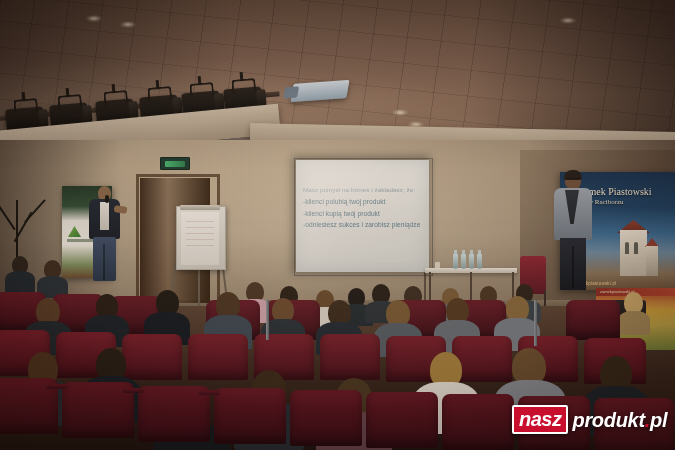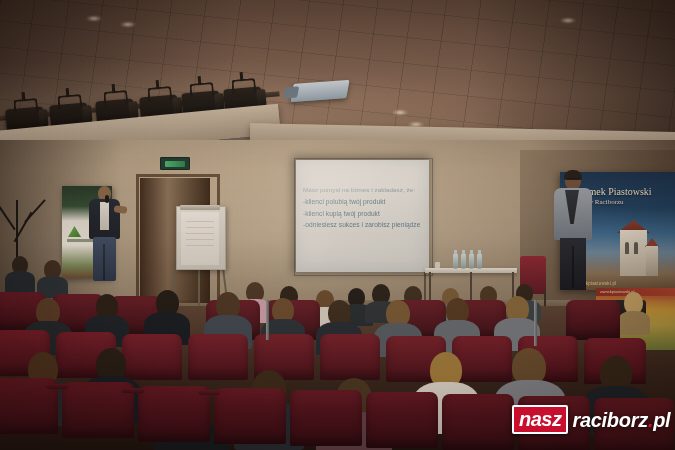--- a/index.html
+++ b/index.html
@@ -700,16 +700,16 @@
 
   <div class="armrest" style="left:46px;top:384px;width:22px;"></div>
   <div class="armrest" style="left:122px;top:388px;width:22px;"></div>
   <div class="armrest" style="left:198px;top:390px;width:22px;"></div>
 
   <div class="warm"></div>
   <div class="grade"></div>
 
   <div class="wm">
     <span class="nasz">nasz</span>
-    <span class="rest"><span>raciborz</span><span class="dot">.</span><span>pl</span></span>
+    <span class="rest"><span>produkt</span><span class="dot">.</span><span>pl</span></span>
   </div>
 
 </div>
 
 </body></html>

